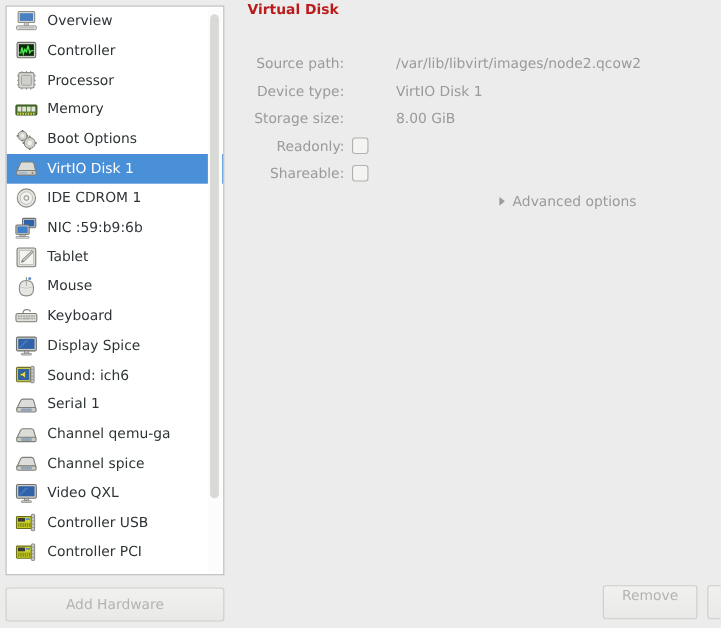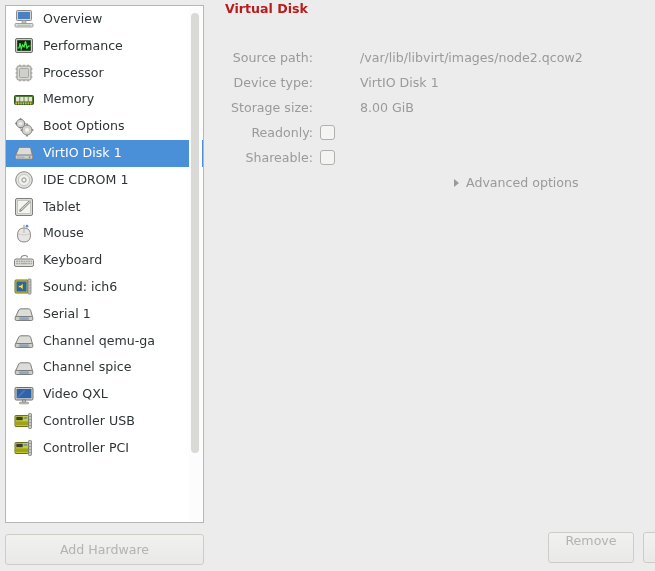--- a/index.html
+++ b/index.html
@@ -121,21 +121,21 @@
             <span class="lbl">Overview</span>
           </div>
           <div class="hw-row">
             <span class="ico">
               <svg width="22" height="22" viewBox="0 0 22 22">
                 <rect x="2.5" y="3.5" width="17" height="14" rx="1.5" fill="#cfcfca" stroke="#6f6f6b"></rect>
                 <rect x="4.2" y="5.2" width="13.6" height="10.6" fill="#0b2b0b"></rect>
                 <polyline points="4.5,13 6,13 7,8 8.2,14 9.5,10 11,12 12.5,6.5 14,13 15.5,11 17.5,11" fill="none" stroke="#4cf04c" stroke-width="1.2"></polyline>
               </svg>
             </span>
-            <span class="lbl">Performance</span>
+            <span class="lbl">Controller</span>
           </div>
           <div class="hw-row">
             <span class="ico">
               <svg width="22" height="22" viewBox="0 0 22 22">
                 <rect x="4" y="4" width="14" height="14" rx="1.5" fill="#d9d9d5" stroke="#8d8d89"></rect>
                 <rect x="6.5" y="6.5" width="9" height="9" rx="1" fill="#cfcfcb" stroke="#9b9b97" stroke-width=".8"></rect>
                 <g stroke="#8d8d89" stroke-width=".9">
                   <line x1="7" y1="2.5" x2="7" y2="4"></line>
                   <line x1="11" y1="2.5" x2="11" y2="4"></line>
                   <line x1="15" y1="2.5" x2="15" y2="4"></line>
@@ -215,20 +215,33 @@
                 <circle cx="11" cy="11" r="5.6" fill="#f2f2ef" stroke="#b5b5b0" stroke-width=".7"></circle>
                 <circle cx="11" cy="11" r="2.3" fill="#cfcfca" stroke="#8a8a86" stroke-width=".7"></circle>
                 <circle cx="11" cy="11" r="1" fill="#ffffff"></circle>
               </svg>
             </span>
             <span class="lbl">IDE CDROM 1</span>
           </div>
           <div class="hw-row">
             <span class="ico">
               <svg width="22" height="22" viewBox="0 0 22 22">
+                <rect x="7.5" y="2.5" width="12" height="8.5" rx="1" fill="#cfcfca" stroke="#6f6f6b"></rect>
+                <rect x="8.8" y="3.8" width="9.4" height="6" fill="#2f62a8"></rect>
+                <rect x="1.5" y="8.5" width="12" height="8.5" rx="1" fill="#cfcfca" stroke="#6f6f6b"></rect>
+                <rect x="2.8" y="9.8" width="9.4" height="6" fill="#3f7fce"></rect>
+                <rect x="5" y="17.3" width="5" height="1.6" fill="#c0c0bb" stroke="#6f6f6b" stroke-width=".5"></rect>
+                <rect x="1.5" y="19" width="12" height="1.6" rx=".6" fill="#dedeea" stroke="#6f6f6b" stroke-width=".5"></rect>
+              </svg>
+            </span>
+            <span class="lbl">NIC :59:b9:6b</span>
+          </div>
+          <div class="hw-row">
+            <span class="ico">
+              <svg width="22" height="22" viewBox="0 0 22 22">
                 <rect x="2.5" y="2.5" width="17" height="17" rx="1.5" fill="#dcdcd8" stroke="#7e7e7a"></rect>
                 <rect x="4.6" y="4.6" width="12.8" height="12.8" fill="#f4f4f1" stroke="#b2b2ad" stroke-width=".6"></rect>
                 <path d="M15.8 5.2 L17 6.4 L8.6 14.8 L6.6 15.4 L7.2 13.4 Z" fill="#cfcfca" stroke="#6f6f6b" stroke-width=".8"></path>
                 <line x1="7.2" y1="13.4" x2="8.6" y2="14.8" stroke="#6f6f6b" stroke-width=".7"></line>
               </svg>
             </span>
             <span class="lbl">Tablet</span>
           </div>
           <div class="hw-row">
             <span class="ico">
@@ -261,20 +274,32 @@
                   <rect x="17.6" y="12.8" width="1.4" height="1.5"></rect>
                 </g>
                 <path d="M8 8.6 Q8 5.5 11.5 5.5 Q14.5 5.5 14.5 7.4" fill="none" stroke="#8a8a86" stroke-width="1.1"></path>
               </svg>
             </span>
             <span class="lbl">Keyboard</span>
           </div>
           <div class="hw-row">
             <span class="ico">
               <svg width="22" height="22" viewBox="0 0 22 22">
+                <rect x="2" y="3.5" width="18" height="12.5" rx="1.3" fill="#d0d0cb" stroke="#6f6f6b"></rect>
+                <rect x="3.6" y="5" width="14.8" height="9.2" fill="#2f62a8"></rect>
+                <path d="M3.8 13.4 L10 6.5 L13 6.5 L5.5 13.4 Z" fill="#5e8fc9" opacity=".55"></path>
+                <rect x="9.3" y="16" width="3.4" height="2.3" fill="#c7c7c2" stroke="#6f6f6b" stroke-width=".6"></rect>
+                <rect x="6.4" y="18.2" width="9.2" height="1.6" rx=".7" fill="#d9d9d4" stroke="#6f6f6b" stroke-width=".6"></rect>
+              </svg>
+            </span>
+            <span class="lbl">Display Spice</span>
+          </div>
+          <div class="hw-row">
+            <span class="ico">
+              <svg width="22" height="22" viewBox="0 0 22 22">
                 <rect x="2" y="4" width="13" height="13" rx="1" fill="#d3d33c" stroke="#6f6f26"></rect>
                 <rect x="3.4" y="5.4" width="10.2" height="10.2" fill="#2f62a8"></rect>
                 <path d="M5.5 9.5 L7.6 9.5 L10 7.2 L10 13.8 L7.6 11.6 L5.5 11.6 Z" fill="#e8e860" stroke="#5e5e22" stroke-width=".6"></path>
                 <rect x="15" y="3" width="3" height="15" rx=".7" fill="#c9c9c4" stroke="#6f6f6b" stroke-width=".7"></rect>
                 <g stroke="#8d8d89" stroke-width=".7">
                   <line x1="15.4" y1="6" x2="17.6" y2="6"></line>
                   <line x1="15.4" y1="9" x2="17.6" y2="9"></line>
                   <line x1="15.4" y1="12" x2="17.6" y2="12"></line>
                   <line x1="15.4" y1="15" x2="17.6" y2="15"></line>
                 </g>

